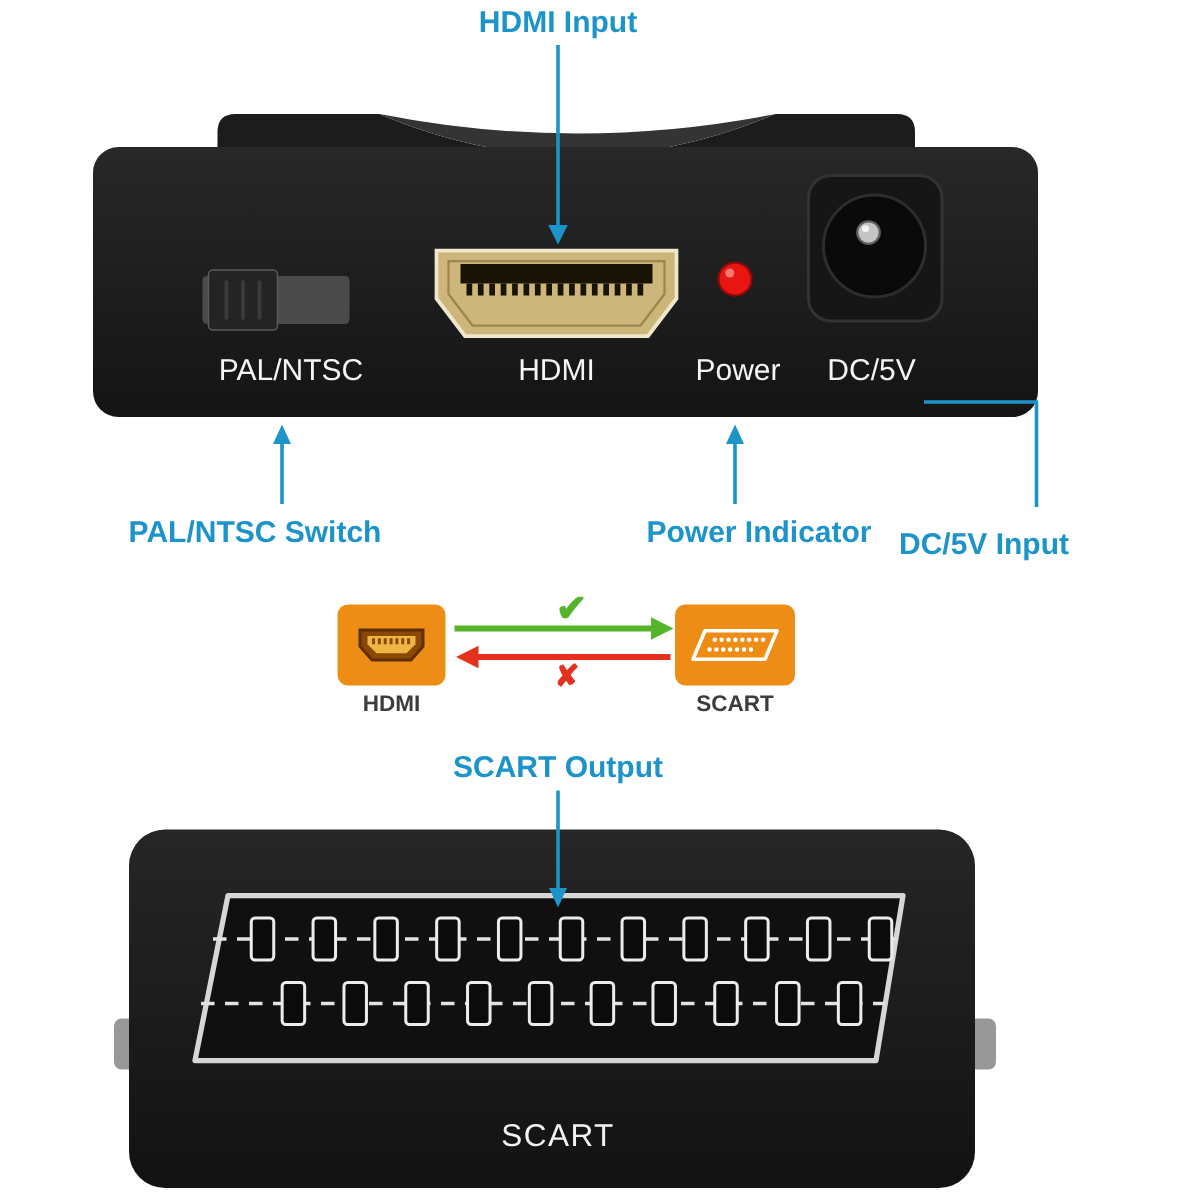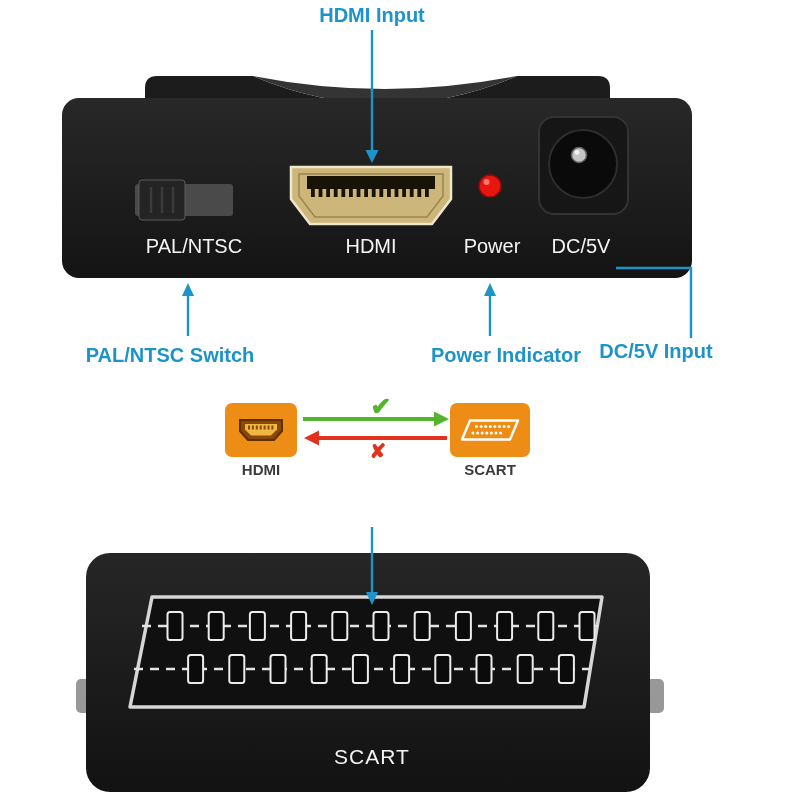--- a/index.html
+++ b/index.html
@@ -14,21 +14,21 @@
   .dev-bottom { left:72px; top:548px; width:596px; height:250px; }
   .overlay { position:absolute; left:0; top:0; width:800px; height:800px; z-index:6; pointer-events:none; }
 
   .callout {
     position:absolute; transform:translateX(-50%); z-index:5;
     color:#1d94c9; font-size:20px; font-weight:700; white-space:nowrap;
   }
   #co-hdmi-input { left:372px; top:4px; }
   #co-palntsc   { left:170px; top:344px; }
   #co-power     { left:506px; top:344px; }
-  #co-dc        { left:656px; top:340px; }
+  #co-dc        { left:656px; top:352px; }
   #co-scart-out { left:372px; top:501px; }
 
   .conv-box {
     position:absolute; z-index:3; background:#ee8d15; border-radius:7px;
     display:flex; align-items:center; justify-content:center;
   }
   #box-hdmi  { left:225px; top:403px; width:72px; height:54px; }
   #box-scart { left:450px; top:403px; width:80px; height:54px; }
   .conv-label {
     position:absolute; transform:translateX(-50%); z-index:3;
@@ -49,20 +49,21 @@
 </style>
 </head>
 <body>
 
 <div class="stage">
 
   <div class="callout" id="co-hdmi-input">HDMI Input</div>
   <div class="callout" id="co-palntsc">PAL/NTSC Switch</div>
   <div class="callout" id="co-power">Power Indicator</div>
   <div class="callout" id="co-dc">DC/5V Input</div>
+  <div class="callout" id="co-scart-out">SCART Output</div>
 
   <svg class="dev dev-top" viewBox="0 0 636 212">
     <defs>
       <linearGradient id="gBody" x1="0" y1="0" x2="0" y2="1">
         <stop offset="0" stop-color="#282828"></stop>
         <stop offset="1" stop-color="#141414"></stop>
       </linearGradient>
     </defs>
     <path d="M85 42 V16 Q85 4 97 4 H193 Q325 60 457 4 H538 Q550 4 550 16 V42 Z" fill="#1c1c1c"></path>
     <path d="M193 4 Q325 60 457 4 Q325 30 193 4 Z" fill="#343434"></path>

